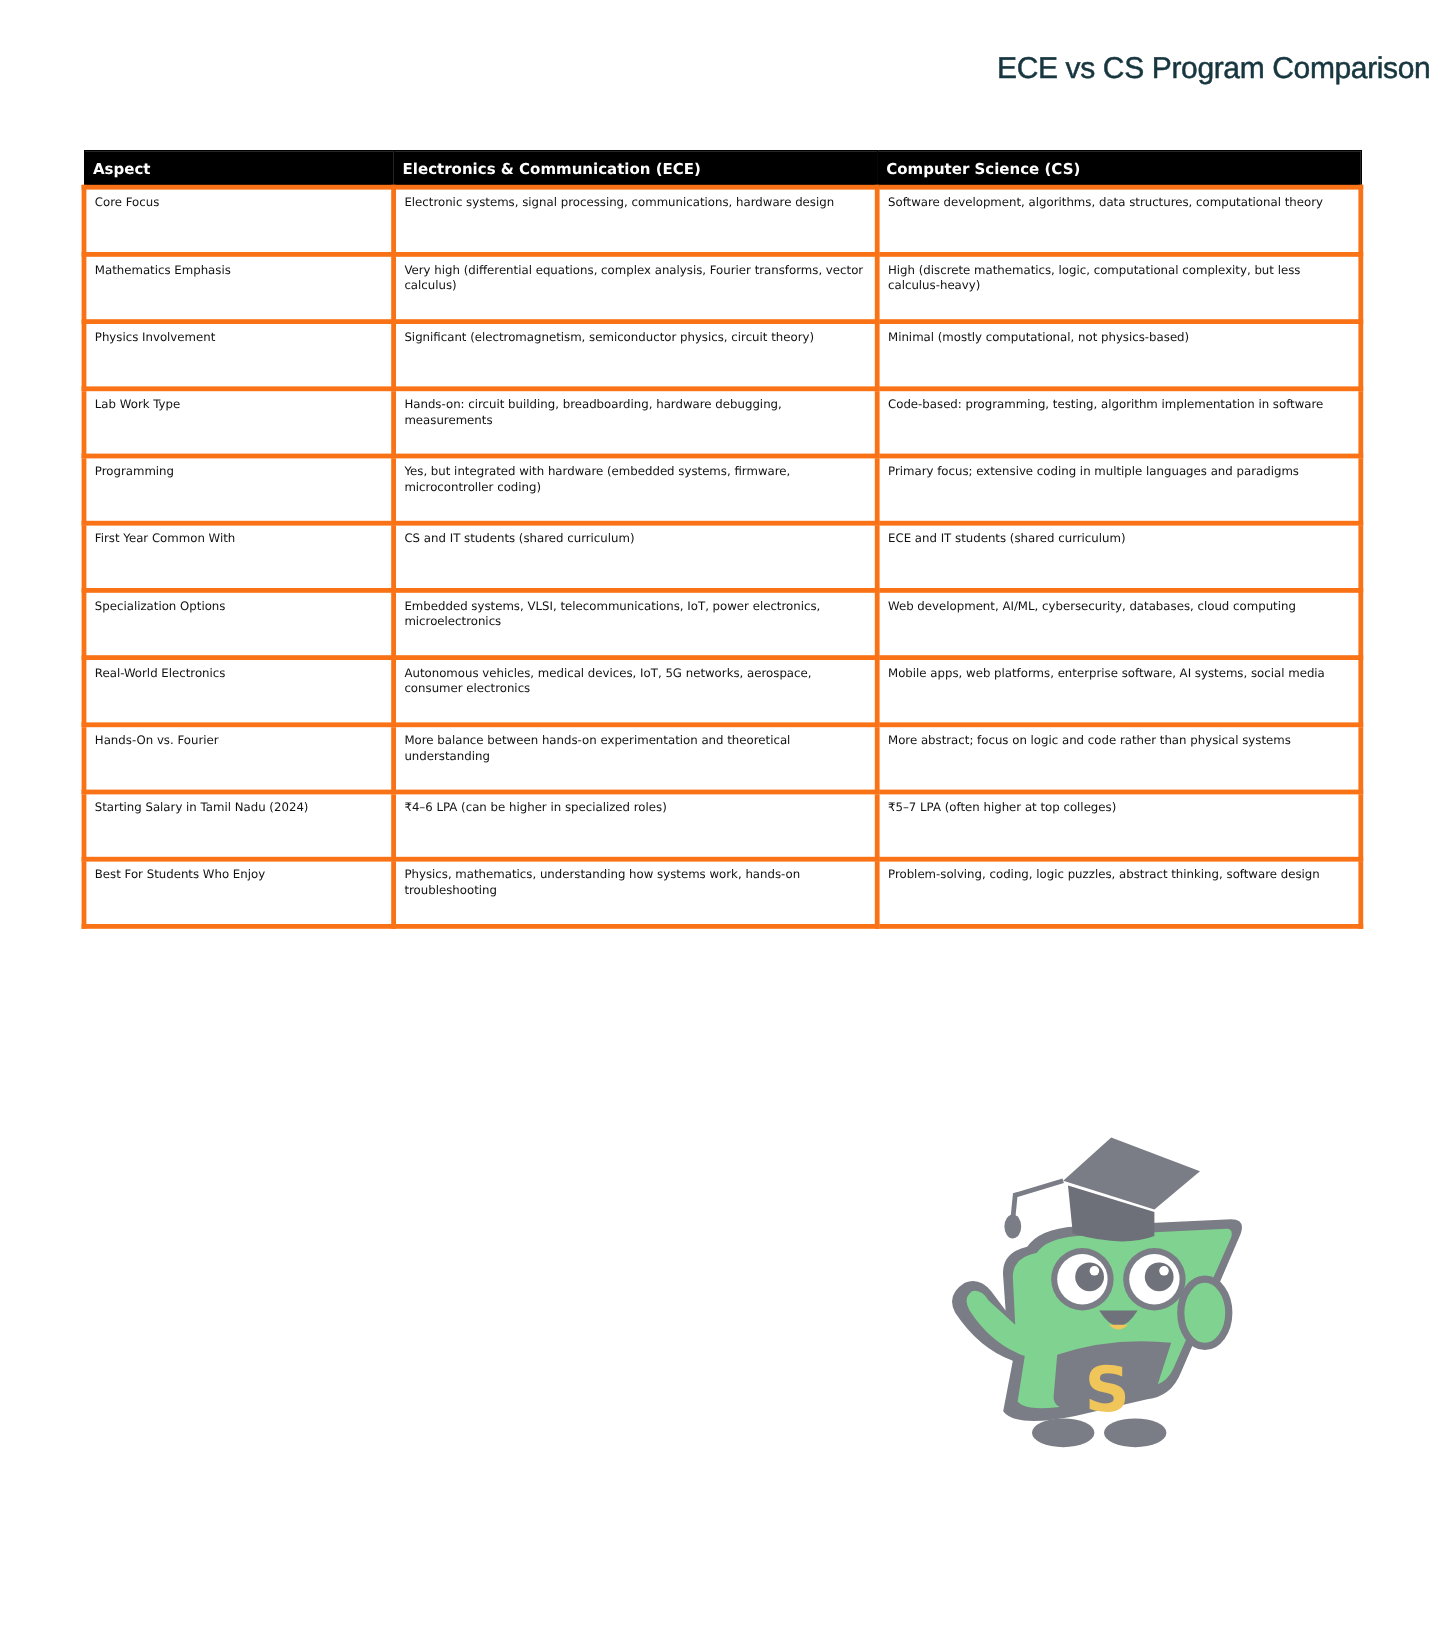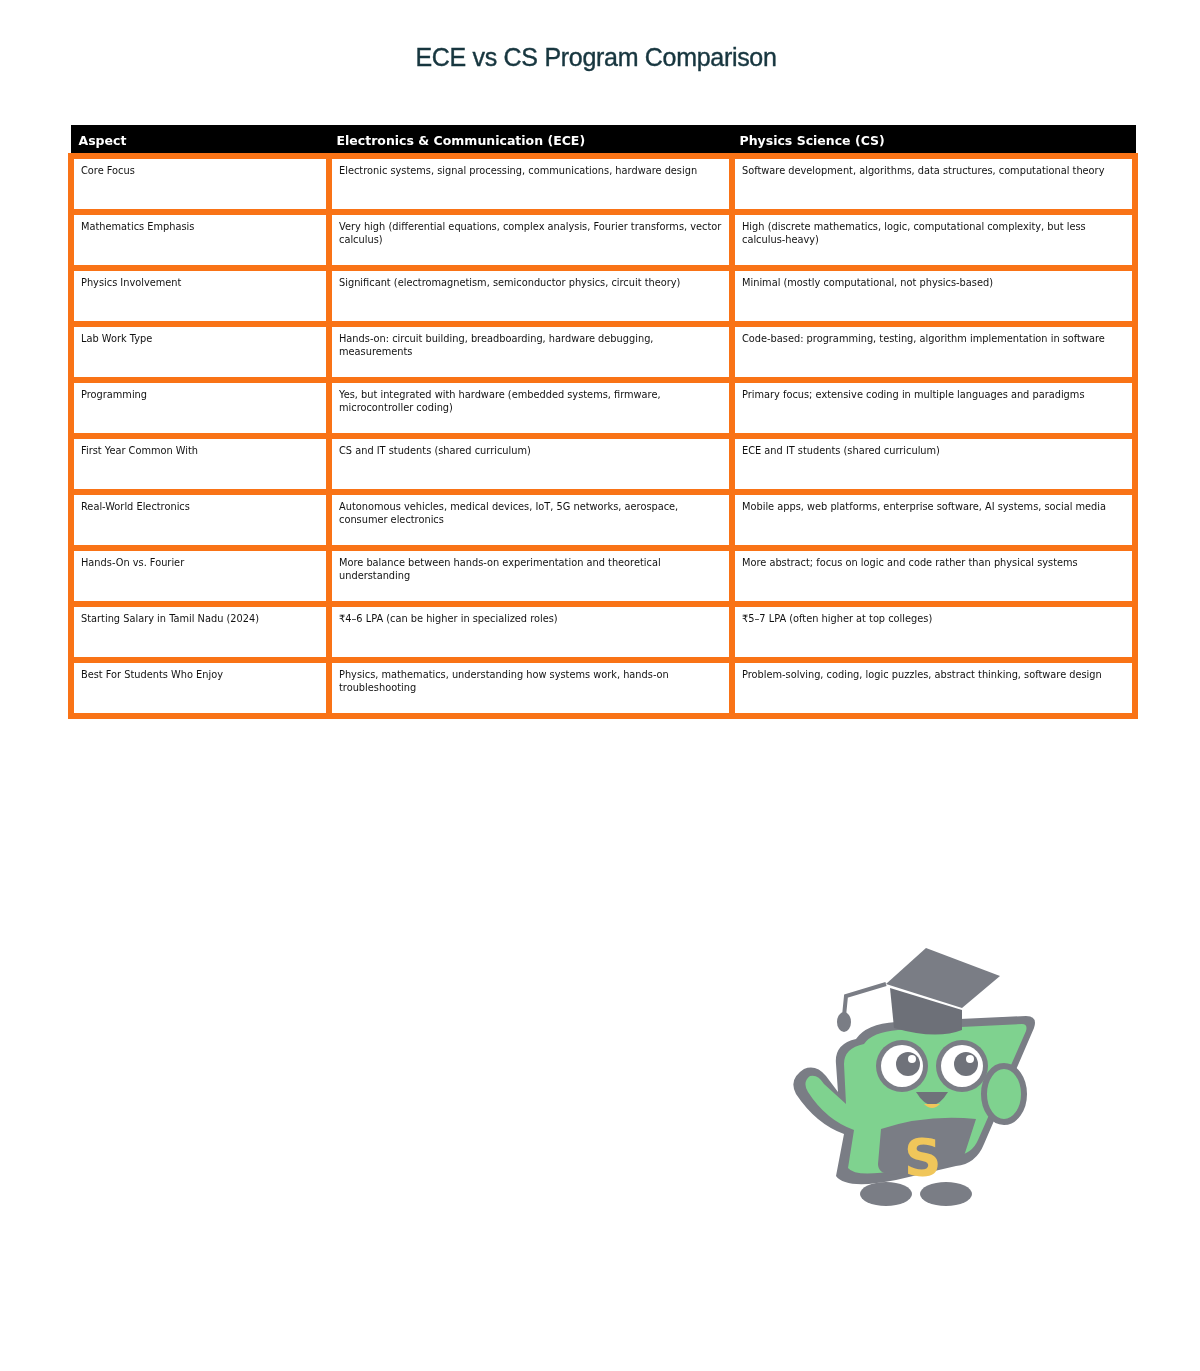--- a/index.html
+++ b/index.html
@@ -1,54 +1,54 @@
 <!DOCTYPE html>
 <html><head>
 <meta charset="utf-8">
 <style>
   html, body { margin: 0; padding: 0; background: #ffffff; }
   body { width: 1200px; height: 1371px; position: relative; overflow: hidden; font-family: "DejaVu Sans", sans-serif; }
   .title {
-    position: absolute; left: 0; top: 26px; width: 1192px; text-align: center;
+    position: absolute; left: 0; top: 26px; width: 1192px; text-align: right;
     font-family: "Liberation Sans", sans-serif; font-size: 25px; font-weight: normal;
     color: #17363f; letter-spacing: -0.3px; -webkit-text-stroke: 0.4px #17363f;
   }
   table.cmp {
     position: absolute; left: 68px; top: 125px; width: 1064px;
     border-collapse: collapse; table-layout: fixed;
   }
   table.cmp th {
     background: #000000; color: #ffffff; text-align: left; vertical-align: top;
     font-family: "DejaVu Sans", sans-serif; font-size: 12.5px; font-weight: bold;
     height: 30px; box-sizing: border-box; padding: 7px 7px 0 7px; border: 1px solid #000;
   }
   table.cmp td {
     font-family: "DejaVu Sans", sans-serif; font-size: 9.8px; color: #111111;
     vertical-align: top; line-height: 13px; height: 56px; box-sizing: border-box;
-    padding: 5px 7px 0 7px; border: 6px solid #f97316;
+    padding: 5px 7px 0 7px; border: 4px solid #f97316;
   }
   col.c1 { width: 258px; } col.c2 { width: 403px; } col.c3 { width: 403px; }
   .mascot { position: absolute; left: 786px; top: 944px; width: 256px; height: 264px; }
 </style>
 </head>
 <body>
 
 <h1 class="title">ECE vs CS Program Comparison</h1>
 
 <table class="cmp">
   <colgroup>
       <col class="c1">
       <col class="c2">
       <col class="c3">
     </colgroup>
   <thead>
     <tr>
       <th>Aspect</th>
       <th>Electronics &amp; Communication (ECE)</th>
-      <th>Physics Science (CS)</th>
+      <th>Computer Science (CS)</th>
     </tr>
   </thead>
   <tbody id="tbody">
       <tr>
         <td>Core Focus</td>
         <td>Electronic systems, signal processing, communications, hardware design</td>
         <td>Software development, algorithms, data structures, computational theory</td>
       </tr>
       <tr>
         <td>Mathematics Emphasis</td>
@@ -67,20 +67,25 @@
       </tr>
       <tr>
         <td>Programming</td>
         <td>Yes, but integrated with hardware (embedded systems, firmware, microcontroller coding)</td>
         <td>Primary focus; extensive coding in multiple languages and paradigms</td>
       </tr>
       <tr>
         <td>First Year Common With</td>
         <td>CS and IT students (shared curriculum)</td>
         <td>ECE and IT students (shared curriculum)</td>
+      </tr>
+      <tr>
+        <td>Specialization Options</td>
+        <td>Embedded systems, VLSI, telecommunications, IoT, power electronics, microelectronics</td>
+        <td>Web development, AI/ML, cybersecurity, databases, cloud computing</td>
       </tr>
       <tr>
         <td>Real-World Electronics</td>
         <td>Autonomous vehicles, medical devices, IoT, 5G networks, aerospace, consumer electronics</td>
         <td>Mobile apps, web platforms, enterprise software, AI systems, social media</td>
       </tr>
       <tr>
         <td>Hands-On vs. Fourier</td>
         <td>More balance between hands-on experimentation and theoretical understanding</td>
         <td>More abstract; focus on logic and code rather than physical systems</td>

